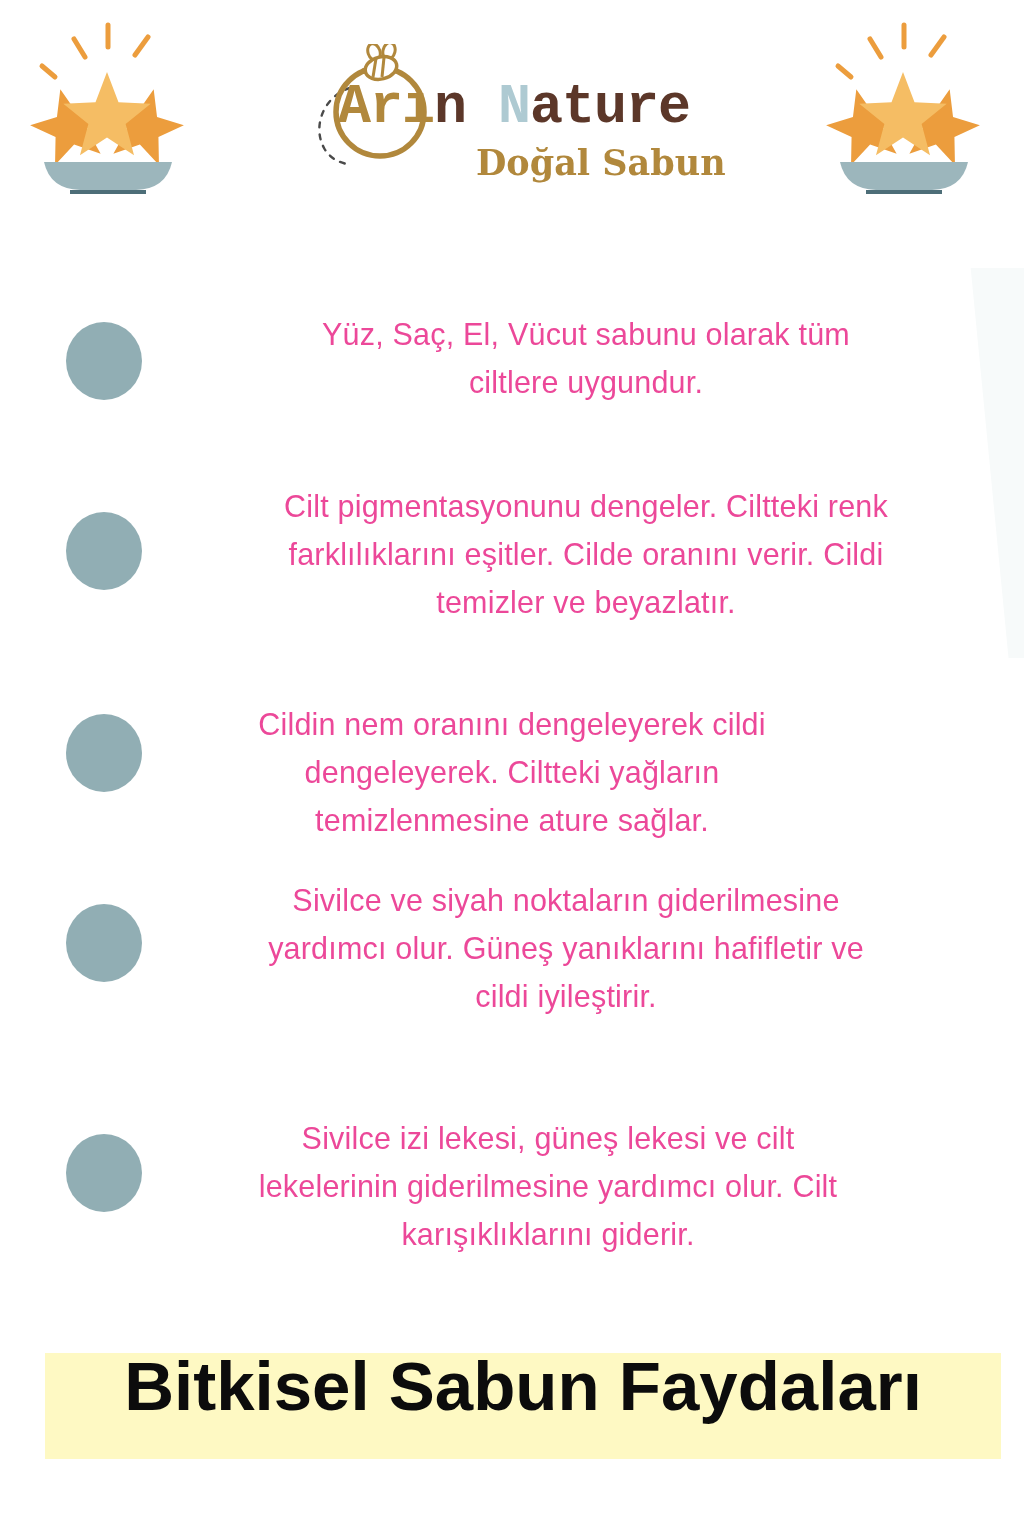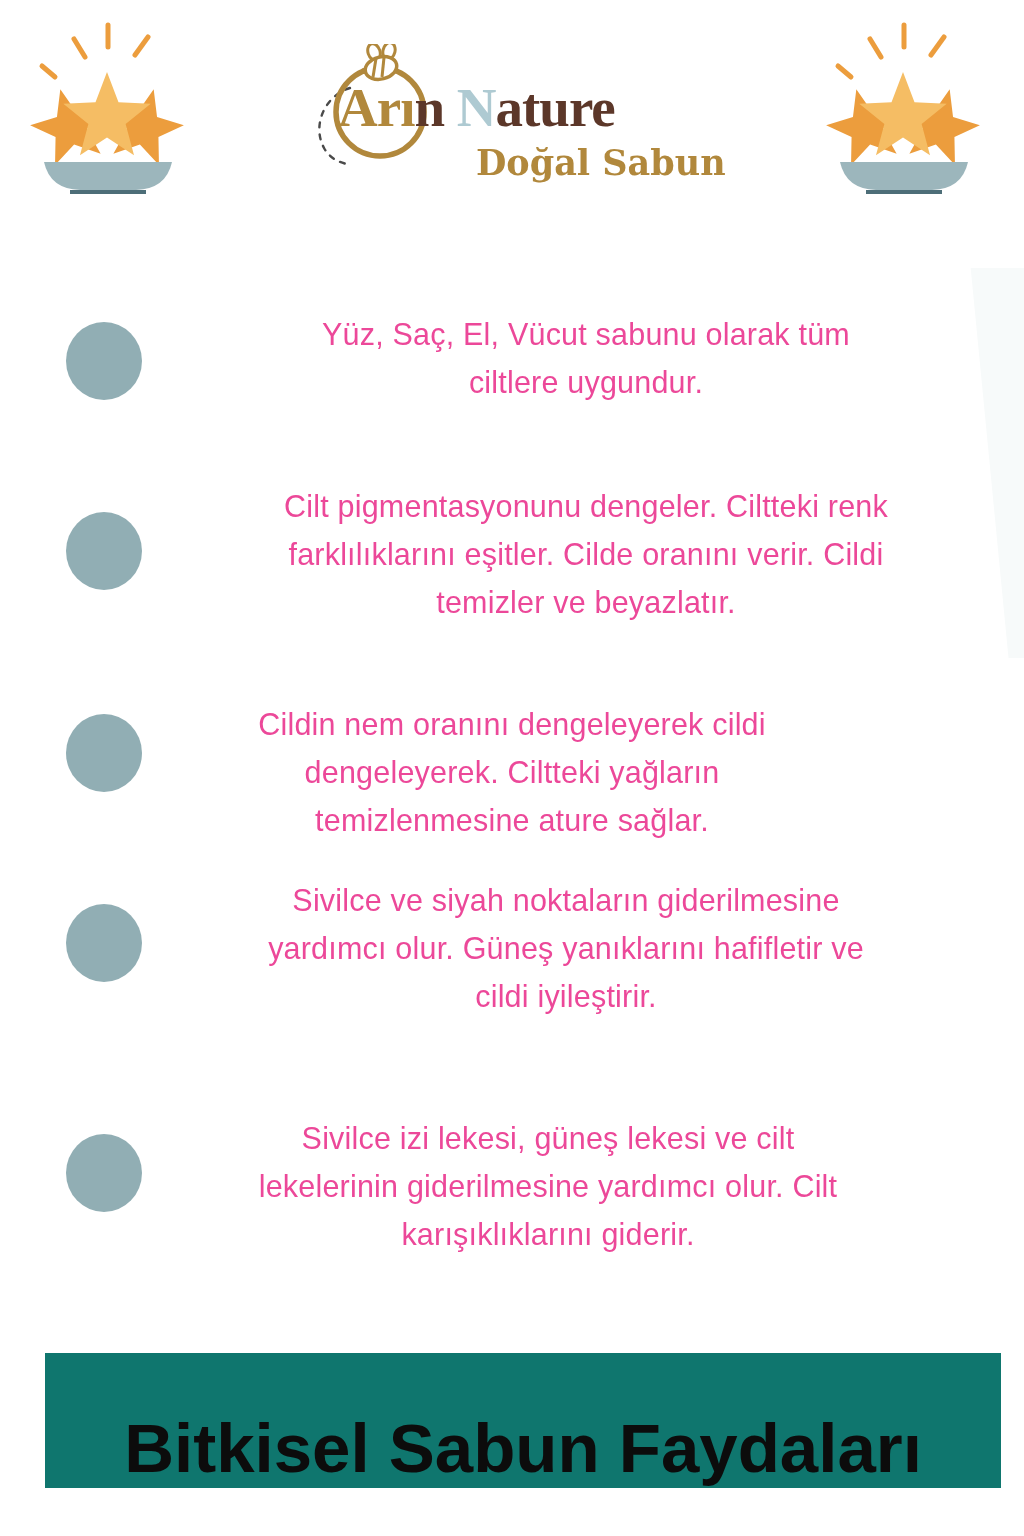--- a/index.html
+++ b/index.html
@@ -14,21 +14,21 @@
     position:absolute; right:0; top:268px; width:86px; height:390px;
     background:#f7fafa;
     clip-path:polygon(38% 0, 100% 0, 100% 100%, 82% 100%);
   }
 
   
   .logo { position:absolute; left:316px; top:44px; width:400px; height:160px; }
   .logo-svg { position:absolute; left:0; top:0; }
   .brand-line {
     position:absolute; left:22px; top:36px;
-    font-family:Liberation Serif, serif; font-weight:bold;
+    font-family:Liberation Mono, monospace; font-weight:bold;
     font-size:55px; line-height:1.0; letter-spacing:-1px; white-space:nowrap;
   }
   .seg-gold  { color:#b1883c; }
   .seg-brown { color:#5c3729; }
   .seg-blue  { color:#aecad2; }
   .brand-sub {
     position:absolute; left:160px; top:98px;
     font-family:"DejaVu Serif", serif; font-weight:600;
     font-size:35px; color:#b1883c; white-space:nowrap;
   }
@@ -43,22 +43,22 @@
     position:absolute; left:66px; width:76px; height:78px;
     border-radius:50%; background:#91aeb4;
   }
   .blines {
     font-weight:normal; font-size:30.5px; line-height:48px;
     color:#ec4899; letter-spacing:0.2px; white-space:nowrap;text-align:center;
   }
 
   
   .footer-banner {
-    position:absolute; left:45px; top:1353px; width:956px; height:135px;
-    background:#0f766e; display:flex; align-items:flex-end; justify-content:center;
+    position:absolute; left:45px; top:1353px; width:956px; height:106px;
+    background:#fef9c3; display:flex; align-items:flex-start; justify-content:center;
   }
   .footer-title {
     font-size:69px; font-weight:bold; color:#0c0c0c;
     letter-spacing:0px; white-space:nowrap; margin-top:-6px;
   }
 </style>
 </head>
 <body>
 
 <div class="page">

